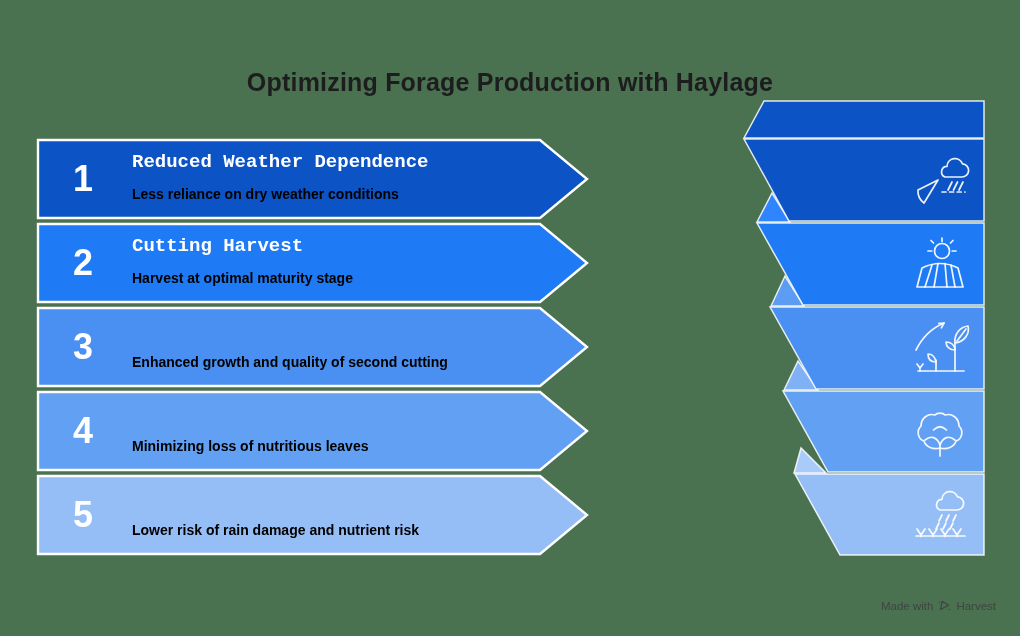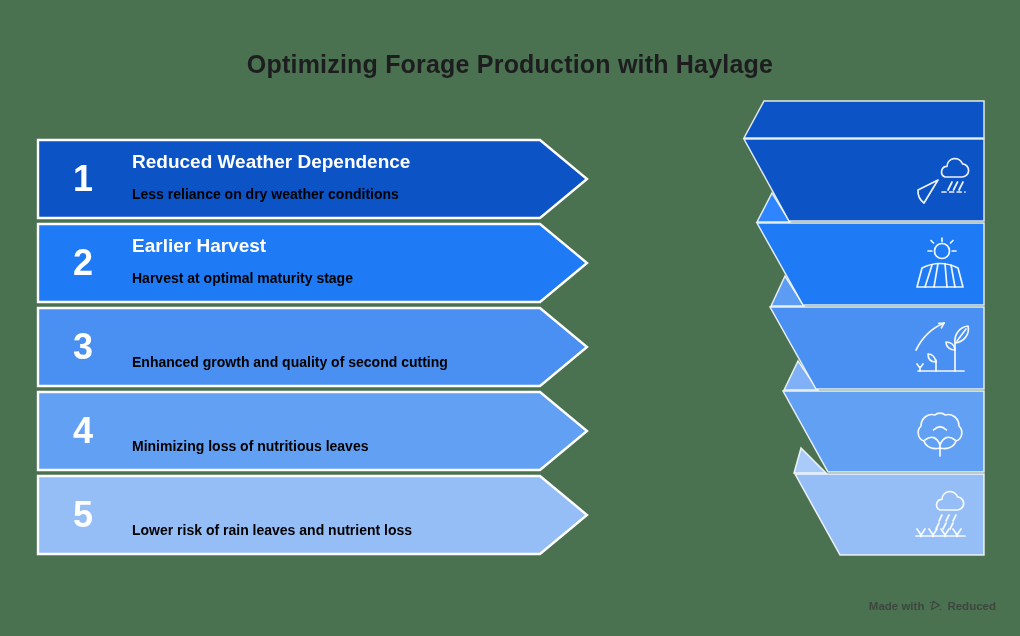--- a/index.html
+++ b/index.html
@@ -6,21 +6,21 @@
   body { font-family: "Liberation Sans", "DejaVu Sans", sans-serif; }
   .canvas {
     position: relative;
     width: 1020px;
     height: 636px;
     background: #4a7150;
     overflow: hidden;
   }
   .main-title {
     position: absolute;
-    top: 50px;
+    top: 68px;
     left: 0;
     width: 100%;
     text-align: center;
     font-size: 25px;
     font-weight: 700;
     color: #1d1d1f;
     letter-spacing: 0.2px;
   }
   .banner {
     position: absolute;
@@ -44,20 +44,21 @@
     font-size: 36px;
     font-weight: 700;
   }
   .banner .row-title {
     position: absolute;
     left: 95px; top: 12px;
     color: #ffffff;
     font-size: 19px;
     font-weight: 700;
     white-space: nowrap;
+    font-family: Liberation Mono, monospace;
   }
   .banner .row-sub {
     position: absolute;
     left: 95px; top: 47px;
     color: #000000;
     font-size: 14px;
     font-weight: 700;
     white-space: nowrap;
   }
   .ribbon-svg {
@@ -66,21 +67,21 @@
     pointer-events: none;
   }
   .watermark {
     position: absolute;
     right: 24px;
     top: 599px;
     display: flex;
     align-items: center;
     gap: 5px;
     font-size: 11.5px;
-    font-weight: 700;
+    font-weight: 400;
     color: #3e4640;
     text-decoration: none;
     cursor: pointer;
   }
 </style>
 </head>
 <body>
 
 <div class="canvas">
 
@@ -93,21 +94,21 @@
     <div class="num">1</div>
     <div class="row-title">Reduced Weather Dependence</div>
     <div class="row-sub">Less reliance on dry weather conditions</div>
   </div>
 
   <div class="banner" style="top:223px">
     <svg width="552" height="80" viewBox="0 0 552 80">
       <polygon points="1,1 503,1 550,40 503,79 1,79" stroke="#ffffff" stroke-width="2.4" fill="#1e7af5"></polygon>
     </svg>
     <div class="num">2</div>
-    <div class="row-title">Earlier Harvest</div>
+    <div class="row-title">Cutting Harvest</div>
     <div class="row-sub">Harvest at optimal maturity stage</div>
   </div>
 
   <div class="banner" style="top:307px">
     <svg width="552" height="80" viewBox="0 0 552 80">
       <polygon points="1,1 503,1 550,40 503,79 1,79" stroke="#ffffff" stroke-width="2.4" fill="#4a90f2"></polygon>
     </svg>
     <div class="num">3</div>
     <div class="row-sub">Enhanced growth and quality of second cutting</div>
   </div>
@@ -118,21 +119,21 @@
     </svg>
     <div class="num">4</div>
     <div class="row-sub">Minimizing loss of nutritious leaves</div>
   </div>
 
   <div class="banner" style="top:475px">
     <svg width="552" height="80" viewBox="0 0 552 80">
       <polygon points="1,1 503,1 550,40 503,79 1,79" stroke="#ffffff" stroke-width="2.4" fill="#95bef7"></polygon>
     </svg>
     <div class="num">5</div>
-    <div class="row-sub">Lower risk of rain leaves and nutrient loss</div>
+    <div class="row-sub">Lower risk of rain damage and nutrient risk</div>
   </div>
 
   <svg class="ribbon-svg" width="1020" height="636" viewBox="0 0 1020 636">
     <g stroke="#ffffff" stroke-opacity="0.85" stroke-width="1.5" stroke-linejoin="miter">
 
       <polygon points="757,222 772,193 790,222" fill="#2f85ff"></polygon>
       <polygon points="771,306 785,276 804,306" fill="#5c9cf3"></polygon>
       <polygon points="784,390 798,361 818,390" fill="#80b1f6"></polygon>
       <polygon points="794,473 801,448 826,473" fill="#a9cbf9"></polygon>
 
@@ -193,16 +194,16 @@
     </g>
   </svg>
 
   <a class="watermark">
     <span>Made with</span>
     <svg width="13" height="13" viewBox="0 0 13 13">
       <path d="M2.5 10.5 L10.5 6.2 L4.2 2.2 Z" fill="none" stroke="#3e4640" stroke-width="1.2" stroke-linejoin="round"></path>
       <circle cx="1.5" cy="3.5" r="0.8" fill="#3e4640"></circle>
       <circle cx="11.5" cy="10.5" r="0.8" fill="#3e4640"></circle>
     </svg>
-    <span>Reduced</span>
+    <span>Harvest</span>
   </a>
 
 </div>
 
 </body></html>

